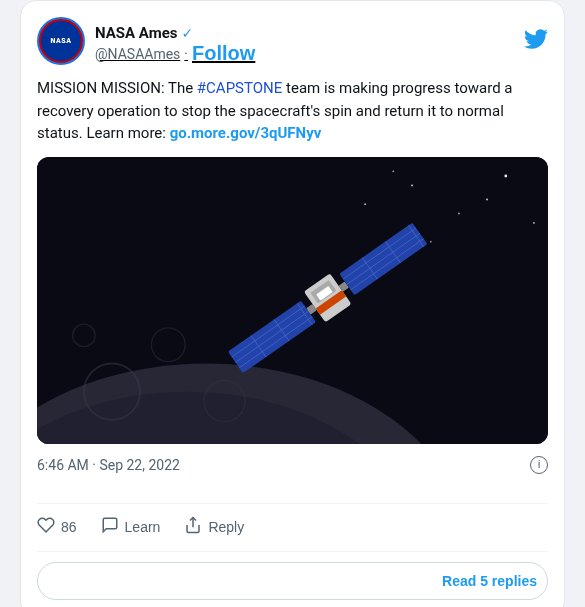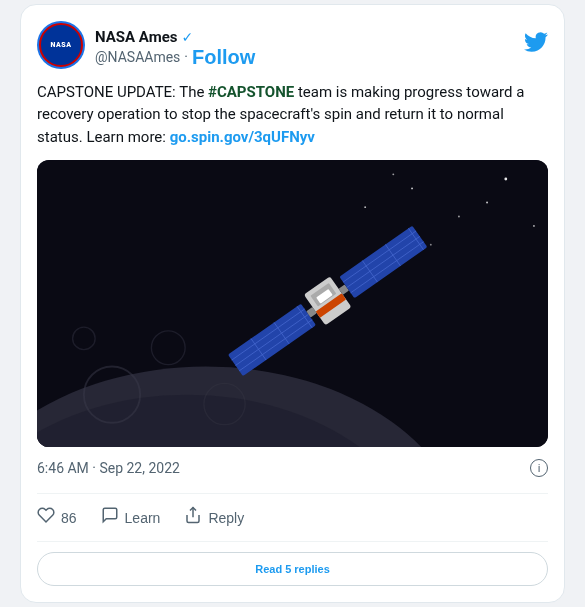--- a/index.html
+++ b/index.html
@@ -99,22 +99,22 @@
       color: #1d9bf0;
       font-size: 22px;
     }
     .tweet-text {
       font-size: 15px;
       color: #0f1419;
       line-height: 1.5;
       margin-bottom: 12px;
     }
     .tweet-text .hashtag {
-      color: #14532d;
-      font-weight: 700;
+      color: #1d4ed8;
+      font-weight: 400;
       text-decoration: none;
     }
     .tweet-text .link {
       color: #1d9bf0;
       font-weight: 700;
       text-decoration: none;
     }
     .tweet-image {
       width: 100%;
       border-radius: 12px;
@@ -132,21 +132,21 @@
       width: 100%;
       height: 100%;
     }
     .tweet-meta {
       display: flex;
       align-items: center;
       justify-content: space-between;
       color: #536471;
       font-size: 14px;
       margin-bottom: 12px;
-      padding-bottom: 16px;
+      padding-bottom: 29px;
       border-bottom: 1px solid #eff3f4;
     }
     .info-icon {
       width: 18px;
       height: 18px;
       border: 1.5px solid #536471;
       border-radius: 50%;
       display: flex;
       align-items: center;
       justify-content: center;
@@ -176,58 +176,58 @@
     .action-icon {
       font-size: 18px;
     }
     .read-replies-btn {
       width: 100%;
       border: 1px solid #cfd9de;
       border-radius: 50px;
       padding: 10px;
       background: #fff;
       color: #1d9bf0;
-      font-size: 11px;
+      font-size: 14px;
       font-weight: 700;
       cursor: pointer;
-      text-align: center;
+      text-align: right;
     }
   </style>
 </head>
 <body>
 
 <div class="tweet-card">
   
   <div class="tweet-header">
     <div class="tweet-header-left">
       <div class="avatar">
         <div class="nasa-logo"></div>
       </div>
       <div class="user-info">
         <div class="user-name-row">
           <span class="user-name">NASA Ames</span>
           <span class="verified-badge">✓</span>
         </div>
-        <div style="display:flex;align-items:center;gap:4px;">
+        <div style="display:flex;align-items:center;gap:4px;text-decoration:underline;">
           <span class="user-handle">@NASAAmes</span>
           <span class="follow-separator">·</span>
           <button class="follow-btn">Follow</button>
         </div>
       </div>
     </div>
     <div class="twitter-icon">
       <svg width="24" height="24" viewBox="0 0 24 24" fill="#1d9bf0">
         <path d="M23.953 4.57a10 10 0 01-2.825.775 4.958 4.958 0 002.163-2.723c-.951.555-2.005.959-3.127 1.184a4.92 4.92 0 00-8.384 4.482C7.69 8.095 4.067 6.13 1.64 3.162a4.822 4.822 0 00-.666 2.475c0 1.71.87 3.213 2.188 4.096a4.904 4.904 0 01-2.228-.616v.06a4.923 4.923 0 003.946 4.827 4.996 4.996 0 01-2.212.085 4.936 4.936 0 004.604 3.417 9.867 9.867 0 01-6.102 2.105c-.39 0-.779-.023-1.17-.067a13.995 13.995 0 007.557 2.209c9.053 0 13.998-7.496 13.998-13.985 0-.21 0-.42-.015-.63A9.935 9.935 0 0024 4.59z"></path>
       </svg>
     </div>
   </div>
 
   
   <div class="tweet-text">
-    <span>CAPSTONE UPDATE: The </span><a class="hashtag">#CAPSTONE</a><span> team is making progress toward a recovery operation to stop the spacecraft's spin and return it to normal status. Learn more: </span><a class="link">go.spin.gov/3qUFNyv</a>
+    <span>MISSION MISSION: The </span><a class="hashtag">#CAPSTONE</a><span> team is making progress toward a recovery operation to stop the spacecraft's spin and return it to normal status. Learn more: </span><a class="link">go.more.gov/3qUFNyv</a>
   </div>
 
   
   <div class="tweet-image">
     <svg class="spacecraft-scene" viewBox="0 0 545 306" xmlns="http://www.w3.org/2000/svg">
 
       <rect width="545" height="306" fill="#0a0a14"></rect>
 
       <ellipse cx="180" cy="420" rx="280" ry="200" fill="#2a2a3a" opacity="0.9"></ellipse>
       <ellipse cx="160" cy="440" rx="260" ry="190" fill="#1e1e2e" opacity="0.7"></ellipse>

